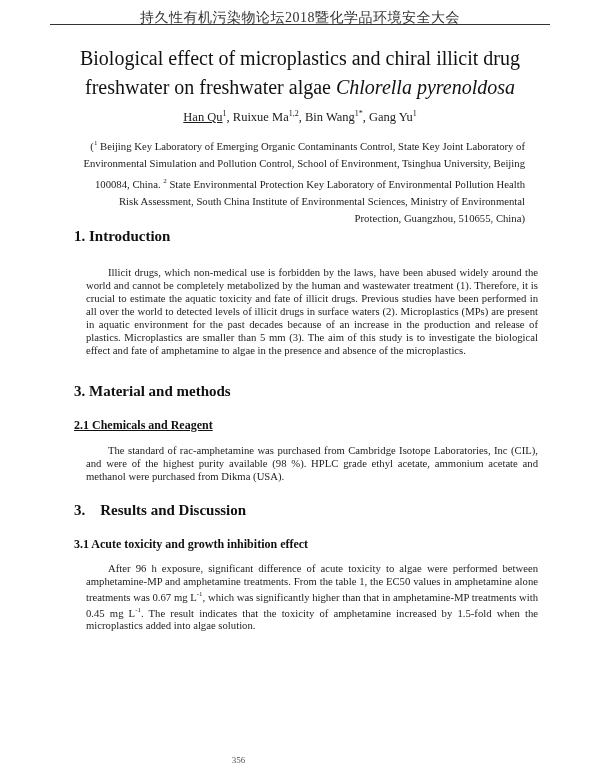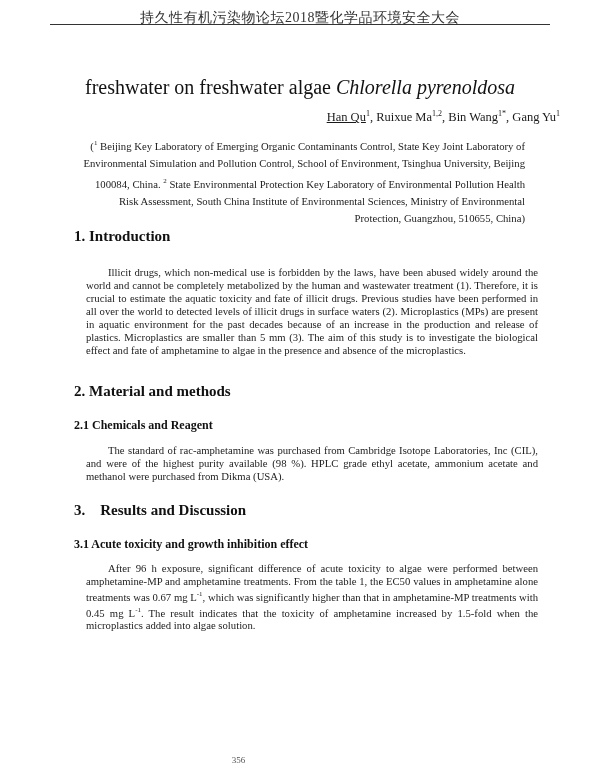--- a/index.html
+++ b/index.html
@@ -5,21 +5,21 @@
   html, body { margin: 0; padding: 0; background: #ffffff; }
   body { width: 600px; height: 768px; position: relative; overflow: hidden;
          font-family: "Liberation Serif", "DejaVu Serif", serif; color: #1a1a1a; }
   .header { position: absolute; top: 9px; left: 0; width: 600px; text-align: center;
             font-size: 14px; letter-spacing: 0.5px; color: #333; }
   .header-rule { position: absolute; top: 24px; left: 50px; width: 500px; height: 0;
                  border-top: 1px solid #333; }
   .title { position: absolute; top: 44px; left: 40px; width: 520px; text-align: center;
            font-size: 20px; line-height: 29px; font-weight: normal; color: #111; margin: 0; }
   .title i { }
-  .authors { position: absolute; top: 106px; left: 40px; width: 520px; text-align: right;
+  .authors { position: absolute; top: 106px; left: 40px; width: 520px; text-align: center;
              font-size: 12.5px; line-height: 16px; }
   .authors sup { font-size: 8px; }
   .authors .u { text-decoration: underline; }
   .affil { position: absolute; top: 135px; left: 75px; width: 450px; text-align: right;
            font-size: 10.7px; line-height: 17.5px; color: #222; }
   .affil p { margin: 0; }
   .affil sup { font-size: 7px; }
   .h1 { position: absolute; left: 74px; font-size: 15px; font-weight: bold; margin: 0; color: #111; text-align: right; }
   .h2 { position: absolute; left: 74px; font-size: 12px; font-weight: bold; margin: 0; color: #111; }
   .para { position: absolute; left: 82px; width: 452px; font-size: 10.7px; line-height: 13px;
@@ -29,39 +29,39 @@
   .pagenum { position: absolute; top: 755px; left: 0; width: 477px; text-align: center;
              font-size: 9px; color: #555; }
 </style>
 </head>
 <body>
 
 <div class="header">持久性有机污染物论坛2018暨化学品环境安全大会</div>
 <div class="header-rule"></div>
 
 <h1 class="title">
-  <br>
+  <span>Biological effect of microplastics and chiral illicit drug</span><br>
   <span>freshwater on freshwater algae </span><i>Chlorella pyrenoldosa</i>
 </h1>
 
 <div class="authors">
   <span class="u">Han Qu</span><sup>1</sup>,
   <span>Ruixue Ma</span><sup>1,2</sup>,
   <span>Bin Wang</span><sup>1*</sup>,
   <span>Gang Yu</span><sup>1</sup>
 </div>
 
 <div class="affil">
   <p><span>(</span><sup>1</sup><span> Beijing Key Laboratory of Emerging Organic Contaminants Control, State Key Joint Laboratory of Environmental Simulation and Pollution Control, School of Environment, Tsinghua University, Beijing 100084, China. </span><sup>2</sup><span> State Environmental Protection Key Laboratory of Environmental Pollution Health Risk Assessment, South China Institute of Environmental Sciences, Ministry of Environmental Protection, Guangzhou, 510655, China)</span></p>
 </div>
 
 <h2 class="h1" style="top:228px;">1. Introduction</h2>
 <p class="para" style="top:262px;"><span class="indent"></span><span>Illicit drugs, which non-medical use is forbidden by the laws, have been abused widely around the world and cannot be completely metabolized by the human and wastewater treatment (1). Therefore, it is crucial to estimate the aquatic toxicity and fate of illicit drugs. Previous studies have been performed in all over the world to detected levels of illicit drugs in surface waters (2). Microplastics (MPs) are present in aquatic environment for the past decades because of an increase in the production and release of plastics. Microplastics are smaller than 5 mm (3). The aim of this study is to investigate the biological effect and fate of amphetamine to algae in the presence and absence of the microplastics.</span></p>
 
-<h2 class="h1" style="top:383px;">2. Material and methods</h2>
-<h3 class="h2" style="top:418px;">2.1 Chemicals and Reagent</h3>
+<h2 class="h1" style="top:383px;">3. Material and methods</h2>
+<h3 class="h2" style="top:418px;text-decoration:underline;">2.1 Chemicals and Reagent</h3>
 <p class="para" style="top:440px;"><span class="indent"></span><span>The standard of rac-amphetamine was purchased from Cambridge Isotope Laboratories, Inc (CIL), and were of the highest purity available (98 %). HPLC grade ethyl acetate, ammonium acetate and methanol were purchased from Dikma (USA).</span></p>
 
 <h2 class="h1" style="top:502px;">3. Results and Discussion</h2>
 <h3 class="h2" style="top:537px;">3.1 Acute toxicity and growth inhibition effect</h3>
 <p class="para" style="top:558px;"><span class="indent"></span><span>After 96 h exposure, significant difference of acute toxicity to algae were performed between amphetamine-MP and amphetamine treatments. From the table 1, the EC50 values in amphetamine alone treatments was 0.67 mg L</span><sup>-1</sup><span>, which was significantly higher than that in amphetamine-MP treatments with 0.45 mg L</span><sup>-1</sup><span>. The result indicates that the toxicity of amphetamine increased by 1.5-fold when the microplastics added into algae solution.</span></p>
 
 <div class="pagenum">356</div>
 
 </body></html>

